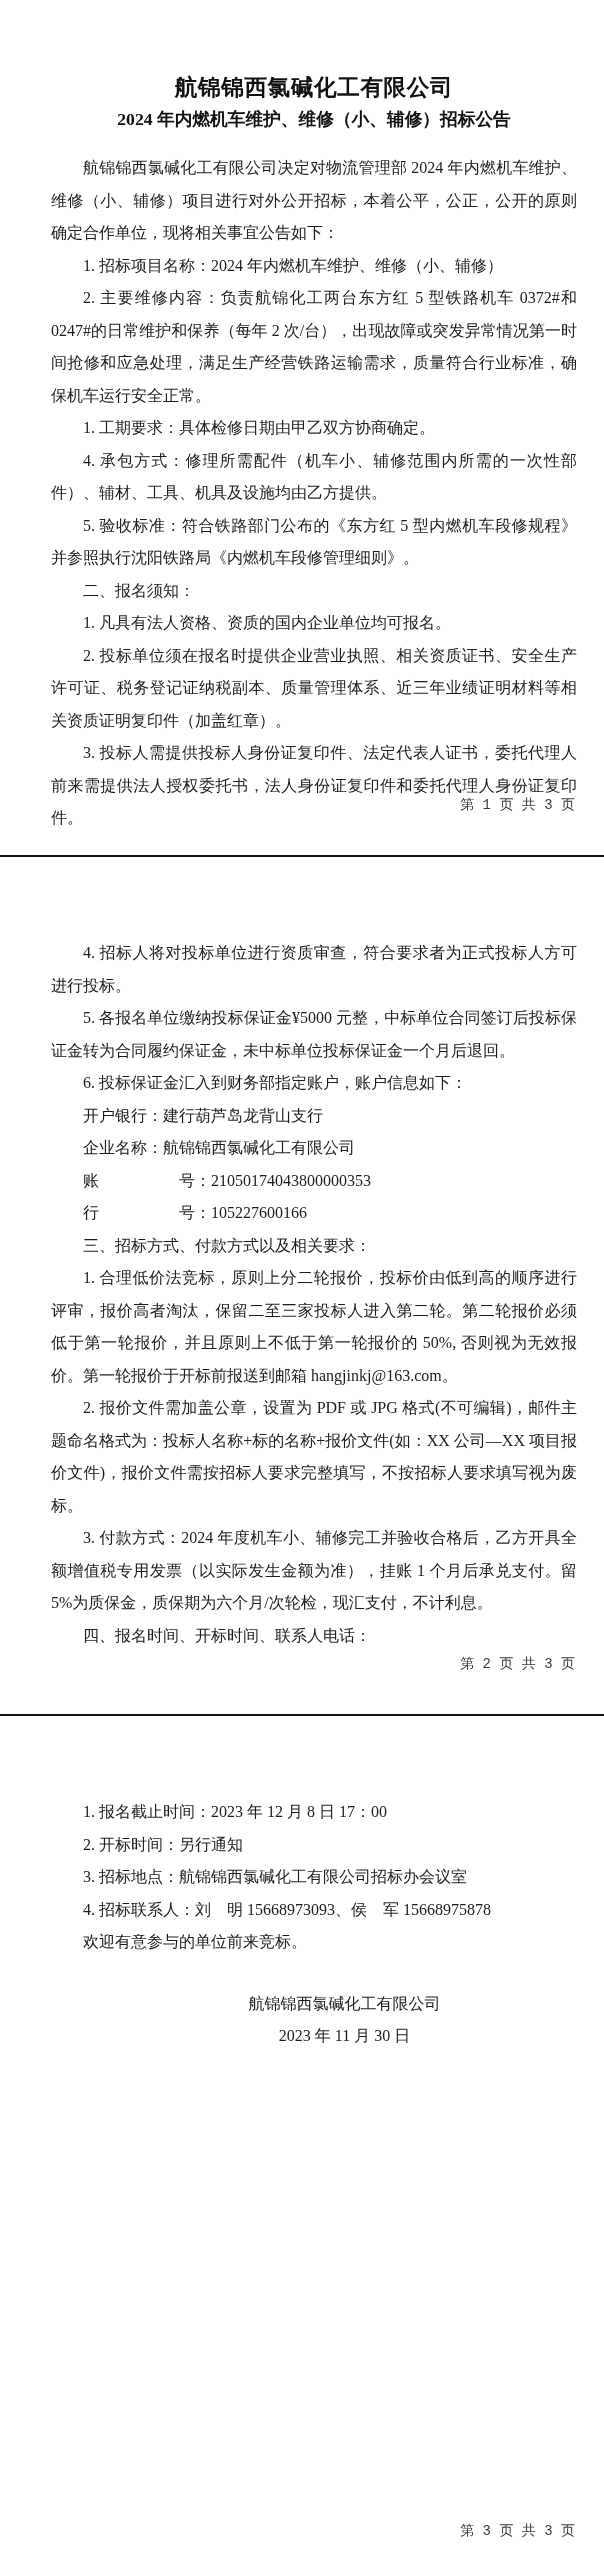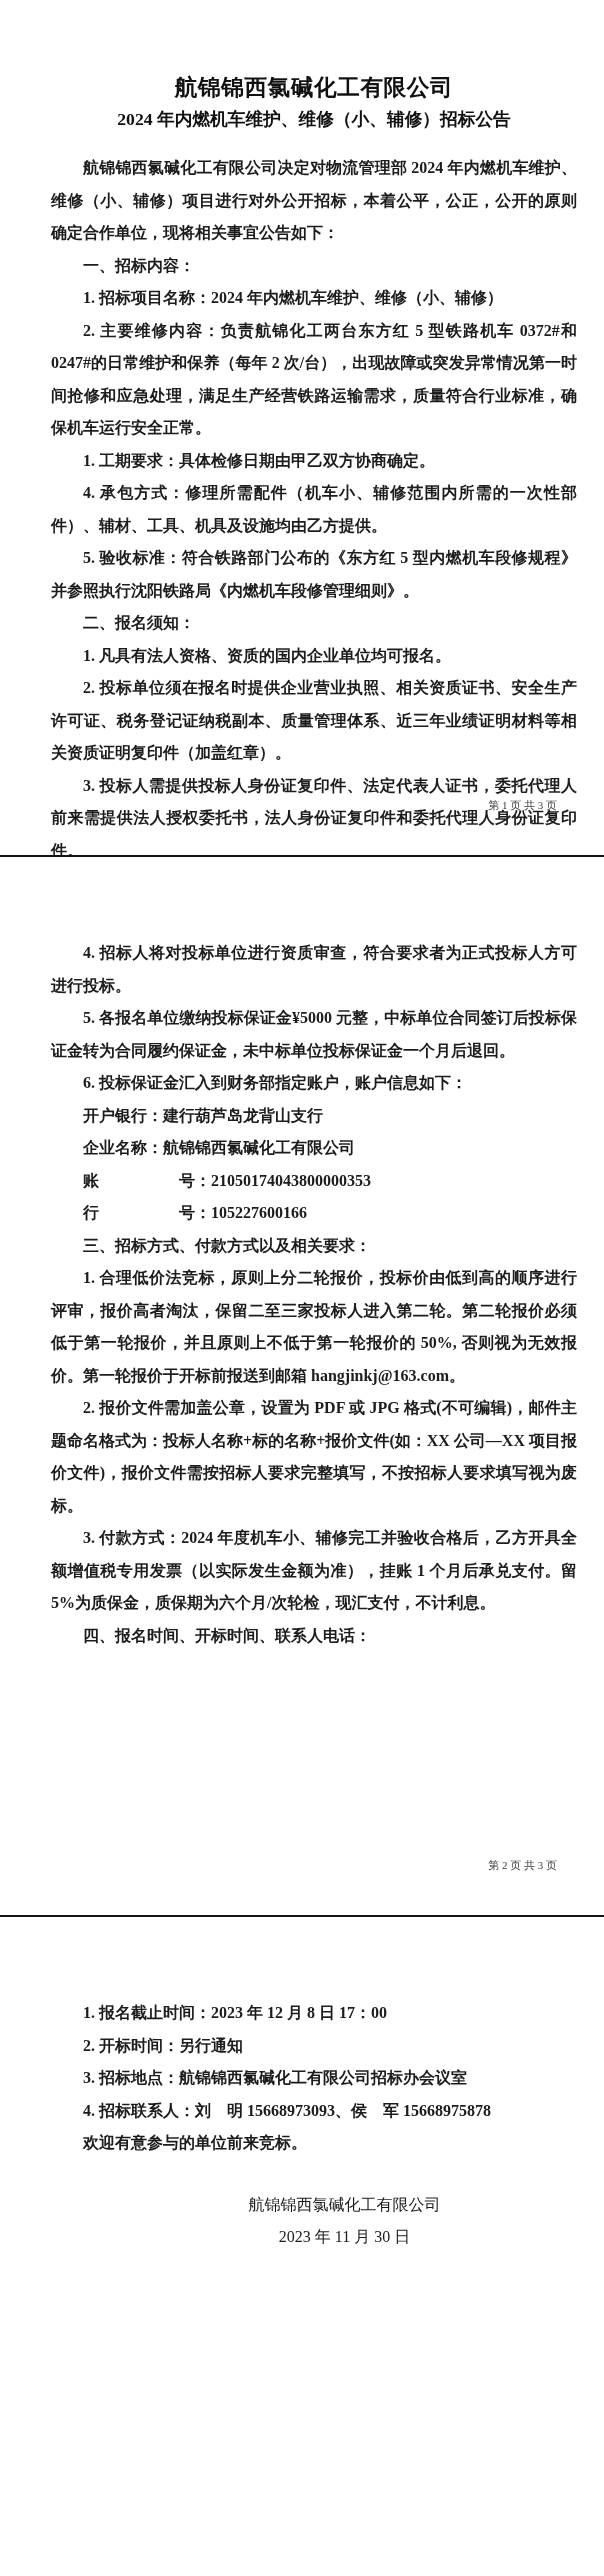--- a/index.html
+++ b/index.html
@@ -16,21 +16,21 @@
   .page {
     position: relative;
     width: 605px;
     box-sizing: border-box;
     padding-left: 51px;
     padding-right: 28px;
     background: #ffffff;
     overflow: hidden;
   }
   .page-1 { height: 855px; }
-  .page-2 { height: 1060px; border-top: 2.4px solid #141414; }
+  .page-2 { height: 859px; border-top: 2.4px solid #141414; }
   .page-3 { height: 867px; border-top: 2.4px solid #141414; }
 
   .doc-title {
     margin: 0;
     padding-top: 74px;
     font-size: 22.6px;
     line-height: 28px;
     font-weight: bold;
     text-align: center;
     letter-spacing: 0.6px;
@@ -52,51 +52,51 @@
     text-align: justify;
   }
   .page-1 .body-block { margin-top: 21px; }
   .page-2 .body-block { margin-top: 80px; }
   .page-3 .body-block { margin-top: 80px; }
 
   .body-block p {
     margin: 0;
     padding: 0;
   }
-  .body-block p.indent { text-indent: 2em; font-weight: bold; }
+  .body-block p.indent { text-indent: 2em; }
 
   .signature-block {
     margin-top: 29px;
     font-size: 16px;
     line-height: 32.5px;
     text-align: center;
     transform: translateX(30.5px);
   }
 
   .page-footer {
     position: absolute;
-    right: 48px;
+    right: 30px;
     bottom: 44px;
-    font-size: 11px;
+    font-size: 14px;
     line-height: 12.2px;
     color: #3a3a3a;
     white-space: nowrap;
+    font-family: Liberation Mono, monospace;
   }
 </style>
 </head>
 <body>
 
 <div class="doc">
 
   <section class="page page-1">
     <h1 class="doc-title">航锦锦西氯碱化工有限公司</h1>
     <h2 class="doc-subtitle">2024 年内燃机车维护、维修（小、辅修）招标公告</h2>
     <div class="body-block">
         <p class="indent">航锦锦西氯碱化工有限公司决定对物流管理部 2024 年内燃机车维护、维修（小、辅修）项目进行对外公开招标，本着公平，公正，公开的原则确定合作单位，现将相关事宜公告如下：</p>
-        <p class="indent">一、招标内容：</p>
         <p class="indent">1. 招标项目名称：2024 年内燃机车维护、维修（小、辅修）</p>
         <p class="indent">2. 主要维修内容：负责航锦化工两台东方红 5 型铁路机车 0372#和 0247#的日常维护和保养（每年 2 次/台），出现故障或突发异常情况第一时间抢修和应急处理，满足生产经营铁路运输需求，质量符合行业标准，确保机车运行安全正常。</p>
         <p class="indent">1. 工期要求：具体检修日期由甲乙双方协商确定。</p>
         <p class="indent">4. 承包方式：修理所需配件（机车小、辅修范围内所需的一次性部件）、辅材、工具、机具及设施均由乙方提供。</p>
         <p class="indent">5. 验收标准：符合铁路部门公布的《东方红 5 型内燃机车段修规程》并参照执行沈阳铁路局《内燃机车段修管理细则》。</p>
         <p class="indent">二、报名须知：</p>
         <p class="indent">1. 凡具有法人资格、资质的国内企业单位均可报名。</p>
         <p class="indent">2. 投标单位须在报名时提供企业营业执照、相关资质证书、安全生产许可证、税务登记证纳税副本、质量管理体系、近三年业绩证明材料等相关资质证明复印件（加盖红章）。</p>
         <p class="indent">3. 投标人需提供投标人身份证复印件、法定代表人证书，委托代理人前来需提供法人授权委托书，法人身份证复印件和委托代理人身份证复印件。</p>
       </div>

